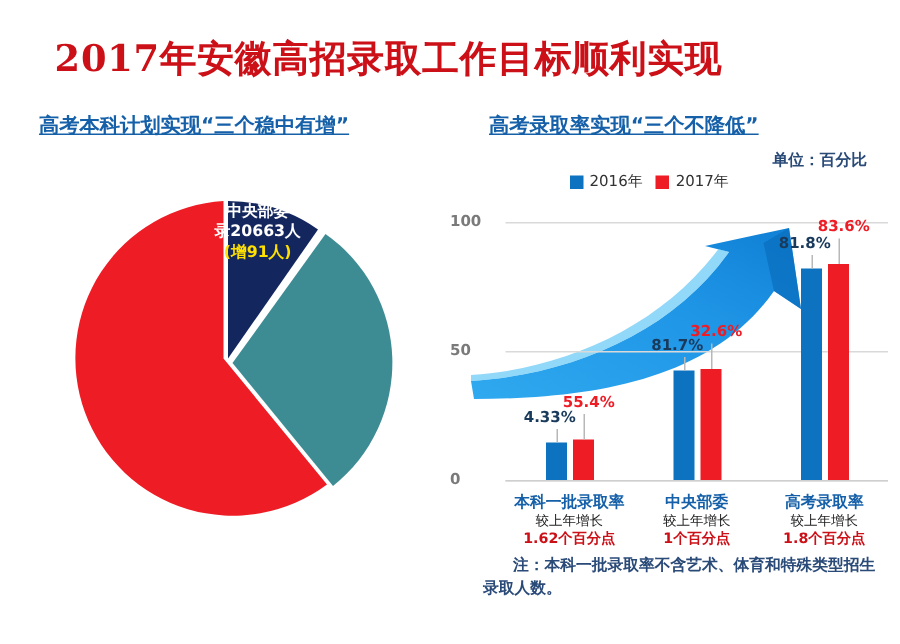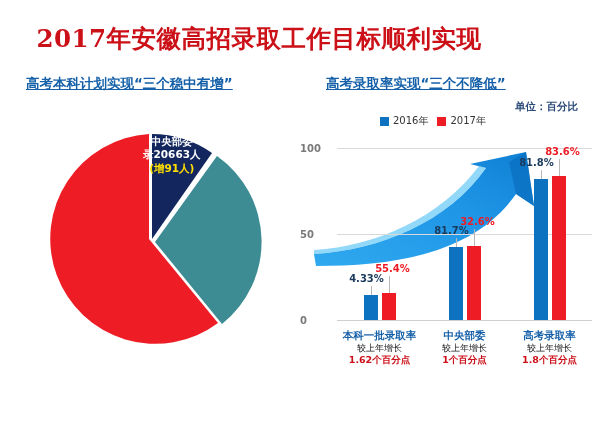--- a/index.html
+++ b/index.html
@@ -291,20 +291,21 @@
       <div class="leader" style="left: 173.5px; top: 98.696px; height: 17px;"></div>
       <div class="bar bar-2016" style="left: 233.5px; width: 14px; height: 140.696px; bottom: 10px;"></div>
       <div class="bar-value val-2016" style="top: 27.304px; left: 236.5px;">81.8%</div>
       <div class="leader" style="left: 240.5px; top: 40.304px; height: 9px;"></div>
       <div class="bar bar-2017" style="left: 251.5px; width: 14px; height: 143.792px; bottom: 10px;"></div>
       <div class="bar-value val-2017" style="top: 16.208px; left: 262.5px;">83.6%</div>
       <div class="leader" style="left: 258.5px; top: 29.208px; height: 17px;"></div>
       <div class="gridline" style="top: 190px; background: rgb(207, 207, 207);"></div>
     </div>
 
+  <div id="bar-note">注：本科一批录取率不含艺术、体育和特殊类型招生录取人数。</div>
 <div class="cat-label" style="left: 79.5px; top: 216px;">
       <span class="c1">本科一批录取率</span>
       <span class="c2">较上年增长</span>
       <span class="c3">1.62个百分点</span>
     </div>
     <div class="cat-label" style="left: 164.5px; top: 216px;">
       <span class="c1">中央部委</span>
       <span class="c2">较上年增长</span>
       <span class="c3">1个百分点</span>
     </div>

